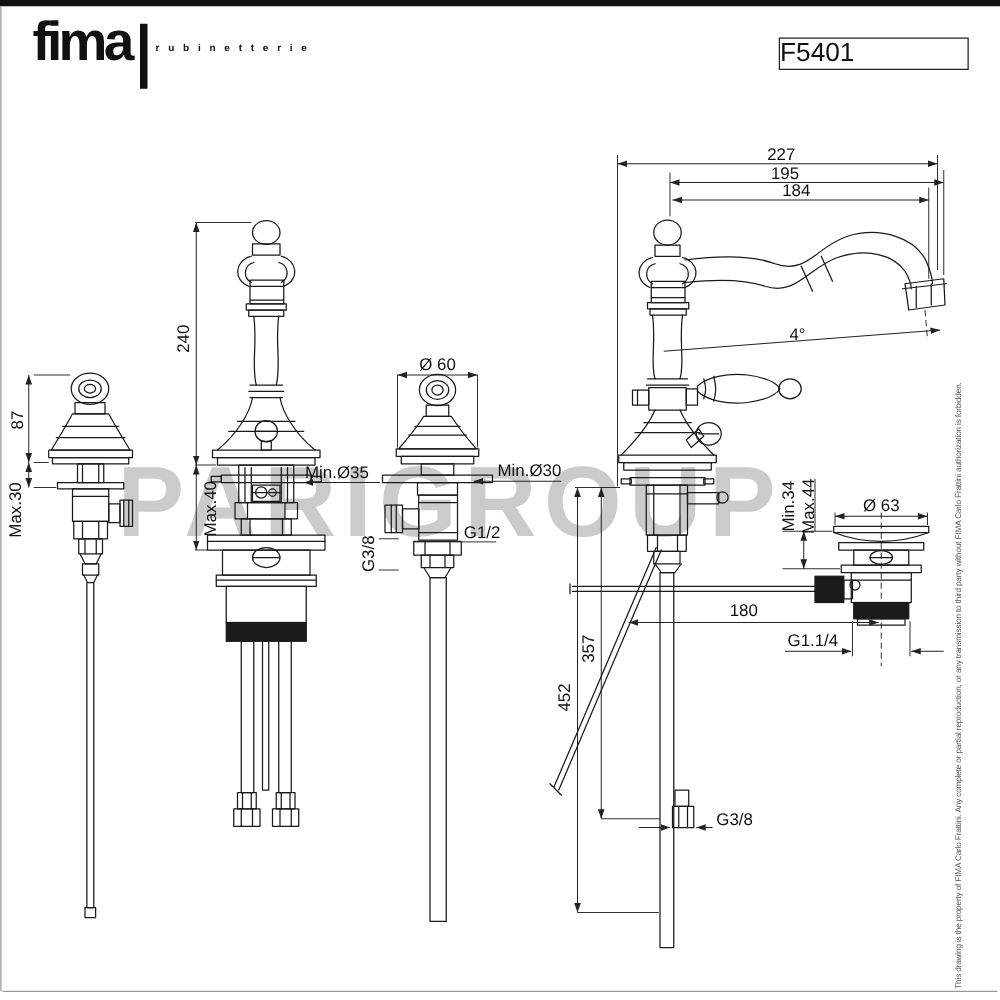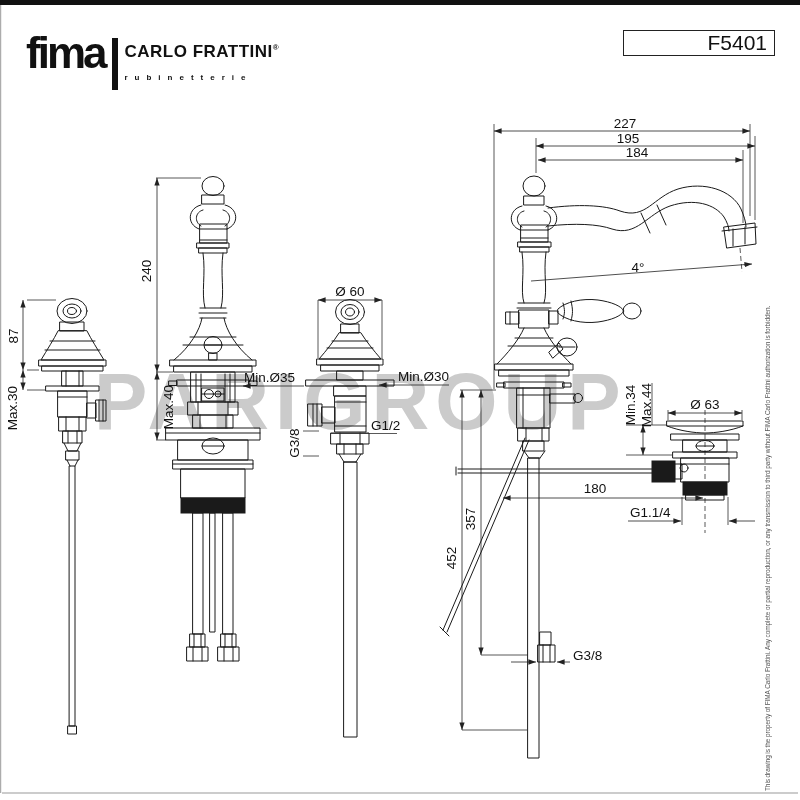--- a/index.html
+++ b/index.html
@@ -1,29 +1,29 @@
 <!DOCTYPE html>
 <html><head>
 <meta charset="utf-8">
 <style>
   html,body{margin:0;padding:0;background:#fff;}
   #page{position:relative;width:800px;height:800px;background:#fff;overflow:hidden;
         font-family:"Liberation Sans",sans-serif;}
   .topbar{position:absolute;left:0;top:0;width:800px;height:5px;background:#111;}
   
-  .logo{position:absolute;left:26px;top:36px;display:flex;align-items:flex-start;}
+  .logo{position:absolute;left:26px;top:17px;display:flex;align-items:flex-start;}
   .logo-fima{font-weight:bold;font-size:44px;line-height:34px;letter-spacing:-3px;color:#111;}
   .logo-bar{width:6px;height:52px;background:#111;margin:2px 6px 0 8px;}
   .logo-right{padding-top:6px;}
   .logo-name{font-weight:bold;font-size:17px;letter-spacing:0.5px;color:#111;white-space:nowrap;}
   .logo-reg{font-size:8px;vertical-align:super;}
   .logo-tag{font-weight:bold;font-size:8px;letter-spacing:7px;color:#111;margin-top:11px;}
   
   .model-box{position:absolute;left:623px;top:30px;width:152px;height:26px;
-             border:1.5px solid #222;display:flex;align-items:center;justify-content:flex-end;
+             border:1.5px solid #222;display:flex;align-items:center;
              padding-right:7px;box-sizing:border-box;font-size:21px;color:#111;}
   
   .watermark{position:absolute;left:94px;top:356px;font-size:80px;font-weight:bold;
              letter-spacing:6px;color:#cbcbcb;z-index:1;white-space:nowrap;}
   svg.drawing{position:absolute;left:0;top:0;z-index:2;}
   
   .disclaimer{position:absolute;left:764px;top:791px;transform-origin:0 0;
               transform:rotate(-90deg);white-space:nowrap;font-size:6.5px;
               letter-spacing:-0.1px;color:#555;z-index:3;}
   .t{font:13.5px "Liberation Sans",sans-serif;fill:#111;}
@@ -31,21 +31,20 @@
 </head>
 <body>
 
 <div id="page">
   <div class="topbar"></div>
 
   <div class="logo">
     <div class="logo-fima">fima</div>
     <div class="logo-bar"></div>
     <div class="logo-right">
-      <div class="logo-name"><span>CARLO FRATTINI</span><span class="logo-reg">®</span></div>
       <div class="logo-tag">rubinetterie</div>
     </div>
   </div>
 
   <div class="model-box">
     <span>F5401</span>
   </div>
 
   <div class="watermark">PARIGROUP</div>
 

